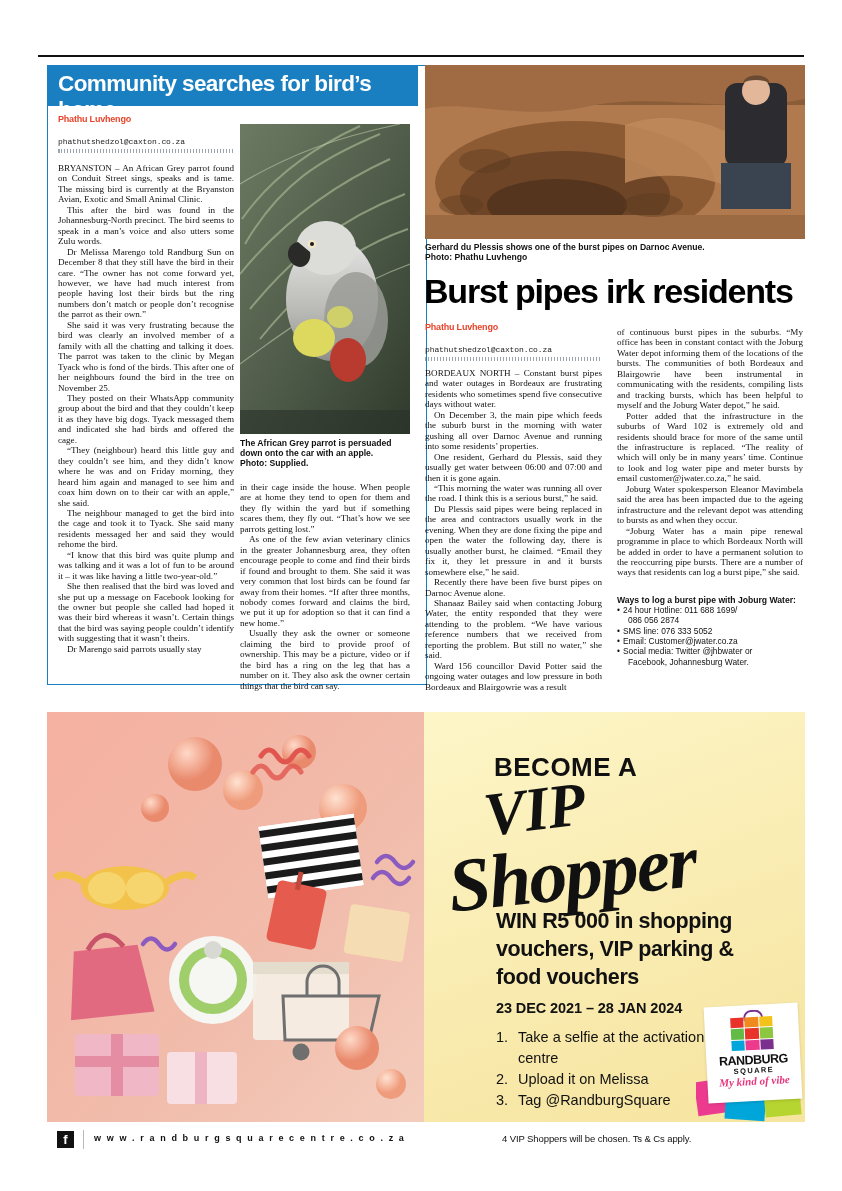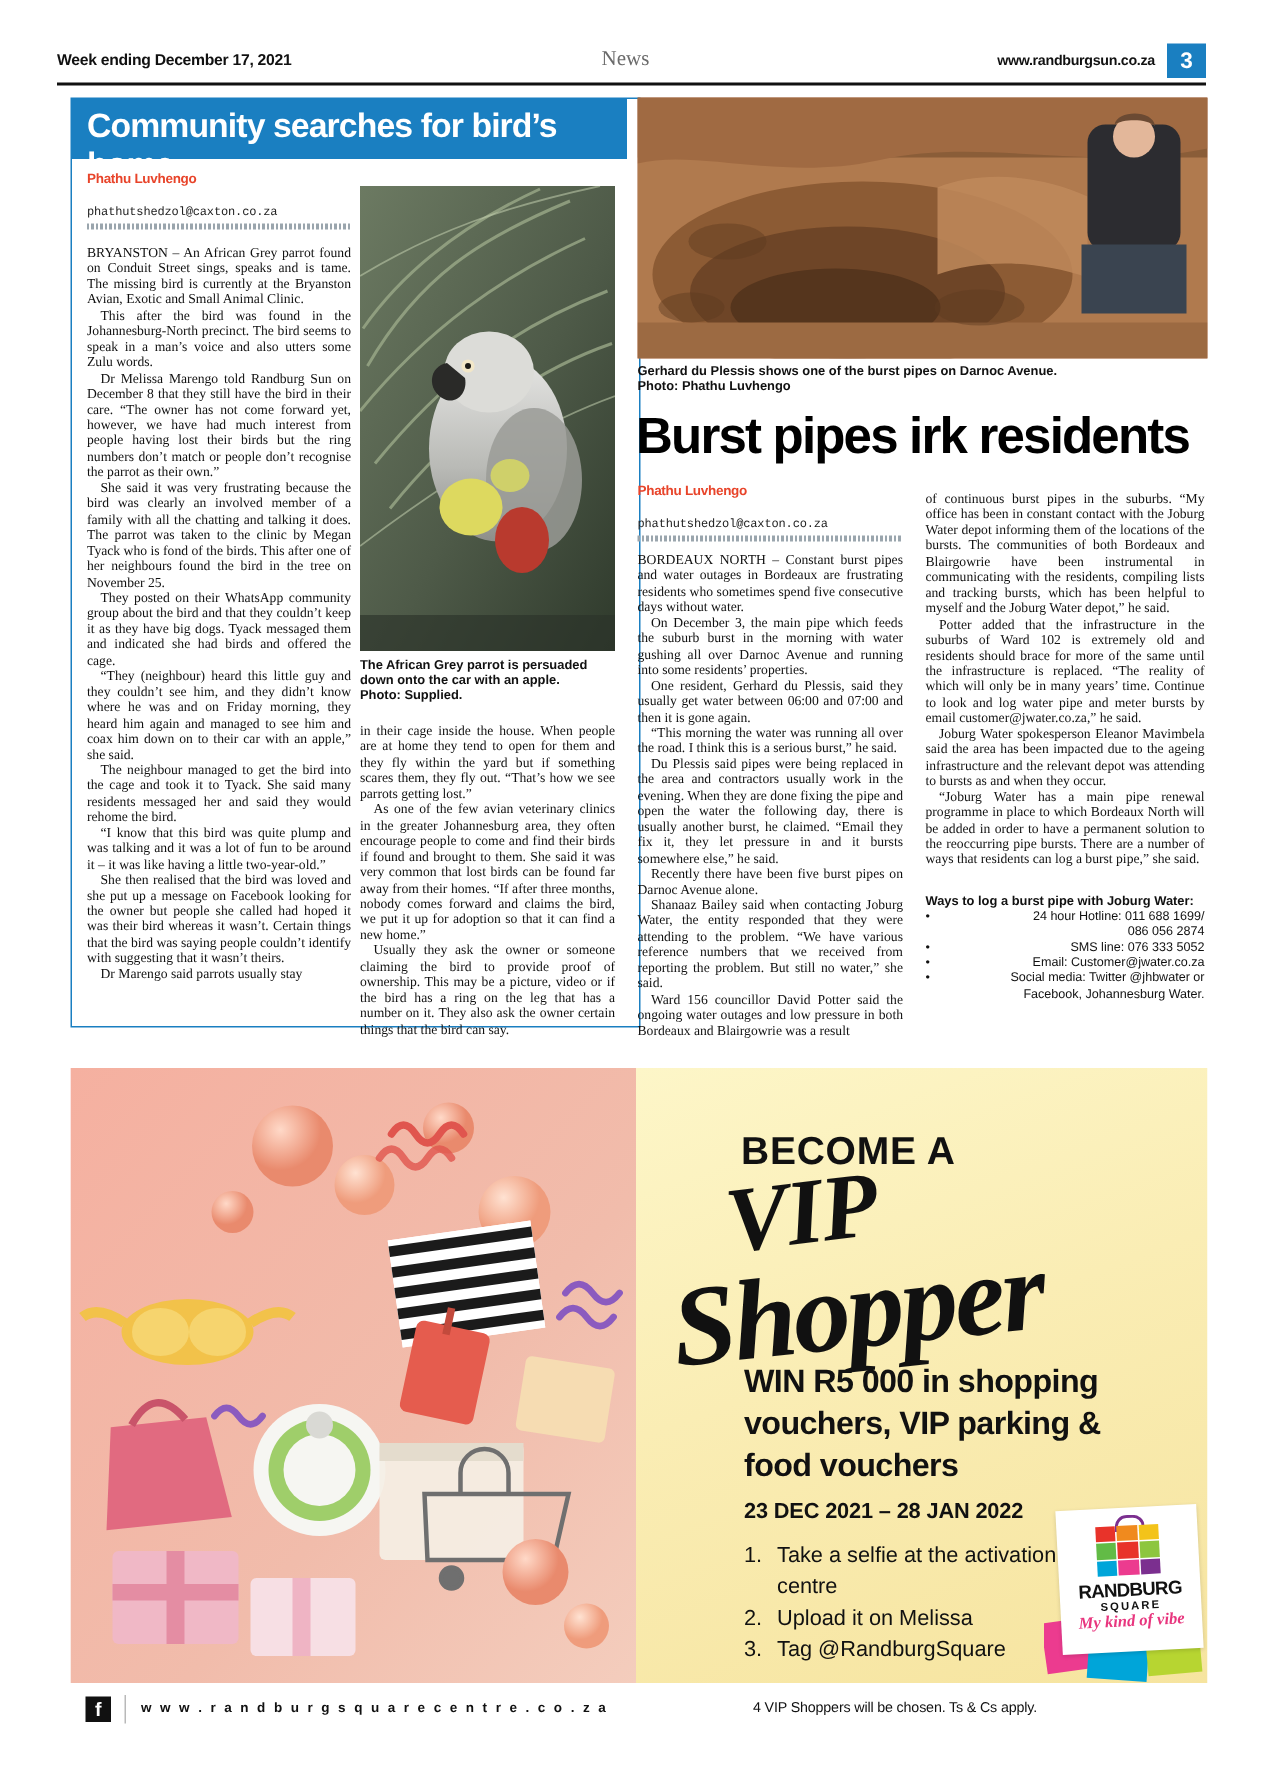--- a/index.html
+++ b/index.html
@@ -36,21 +36,21 @@
 
   
   .photo2{position:absolute;left:425px;top:65px;width:380px;height:174px;overflow:hidden;background:#a8673c;}
   .a2-cap{position:absolute;left:425px;top:242px;width:380px;}
   .a2-head{position:absolute;left:424px;top:272px;width:386px;font-family:"Liberation Sans",sans-serif;font-weight:bold;font-size:34px;letter-spacing:-1.2px;color:#000;line-height:38px;}
   .a2-by{position:absolute;left:425px;top:322px;width:176px;}
   .a2-col1{position:absolute;left:425px;top:368px;width:177px;}
   .a2-col2{position:absolute;left:617px;top:327px;width:186px;}
   .waysbold{font-family:"Liberation Sans",sans-serif;font-weight:bold;font-size:8.6px;line-height:10.2px;color:#111;margin-top:17px;}
   .bullets{margin:0;padding:0;list-style:none;}
-  .bullets li{font-family:"Liberation Sans",sans-serif;font-size:8.4px;line-height:10.3px;color:#111;padding-left:6px;position:relative;text-align:right;}
+  .bullets li{font-family:"Liberation Sans",sans-serif;font-size:8.4px;line-height:10.3px;color:#111;padding-left:6px;position:relative;}
   .bullets li:before{content:"\2022";position:absolute;left:0;top:0;}
   .bullets li.cont{padding-left:11px;}
   .bullets li.cont:before{content:"";}
 
   
   .ad{position:absolute;left:47px;top:712px;width:758px;height:410px;overflow:hidden;}
   .ad-left{position:absolute;left:0;top:0;width:377px;height:410px;background:linear-gradient(150deg,#f3a79a 0%,#f1b1a2 35%,#eebdae 70%,#f0c7b8 100%);overflow:hidden;}
   .ad-right{position:absolute;left:377px;top:0;width:381px;height:410px;background:linear-gradient(160deg,#fdf6c8 0%,#faedb4 45%,#f6e49f 100%);}
 
   .ad-become{position:absolute;left:70px;top:40px;font-family:"Liberation Sans",sans-serif;font-weight:bold;font-size:26px;letter-spacing:.5px;color:#111;}
@@ -76,26 +76,20 @@
   .fb-div{position:absolute;left:36px;top:8px;width:1px;height:19px;background:#b9b9b9;}
   .ad-url{position:absolute;left:47px;top:11px;font-family:"Liberation Sans",sans-serif;font-weight:bold;font-size:9px;letter-spacing:1.6px;color:#111;}
   .ad-terms{position:absolute;left:455px;top:11px;font-family:"Liberation Sans",sans-serif;font-size:9.5px;color:#111;letter-spacing:-.1px;}
   .ad-confetti{position:absolute;}
 </style>
 </head>
 <body>
 
 <div class="page">
 
-  <div class="masthead">
-    <div class="mast-left">Week ending December 17, 2021</div>
-    <div class="mast-center">News</div>
-    <div class="mast-right">www.randburgsun.co.za</div>
-    <div class="pagenum">3</div>
-  </div>
   <div class="mast-rule"></div>
 
   <div class="art1">
     <div class="art1-head">
       <span>Community searches for bird’s home</span>
     </div>
 
     <div class="a1-col1">
       <div class="byline">Phathu Luvhengo</div>
       <div class="bymail">phathutshedzol@caxton.co.za</div>
@@ -319,21 +313,21 @@
         <circle cx="344" cy="372" r="15" fill="url(#ball2)"></circle>
         <rect x="300" y="196" width="60" height="50" rx="4" fill="#f6dcb2" transform="rotate(9 330 220)"></rect>
       </svg>
     </div>
 
     <div class="ad-right">
       <div class="ad-become">BECOME A</div>
       <div class="ad-vip">VIP</div>
       <div class="ad-shop">Shopper</div>
       <div class="ad-win">WIN R5 000 in shopping vouchers, VIP parking &amp; food vouchers</div>
-      <div class="ad-dates">23 DEC 2021 – 28 JAN 2022</div>
+      <div class="ad-dates">23 DEC 2021 – 28 JAN 2024</div>
       <ol class="ad-steps">
         <li>
           <span class="num">1.</span>
           <span>Take a selfie at the activation stand in-centre</span>
         </li>
         <li>
           <span class="num">2.</span>
           <span>Upload it on Melissa</span>
         </li>
         <li>

